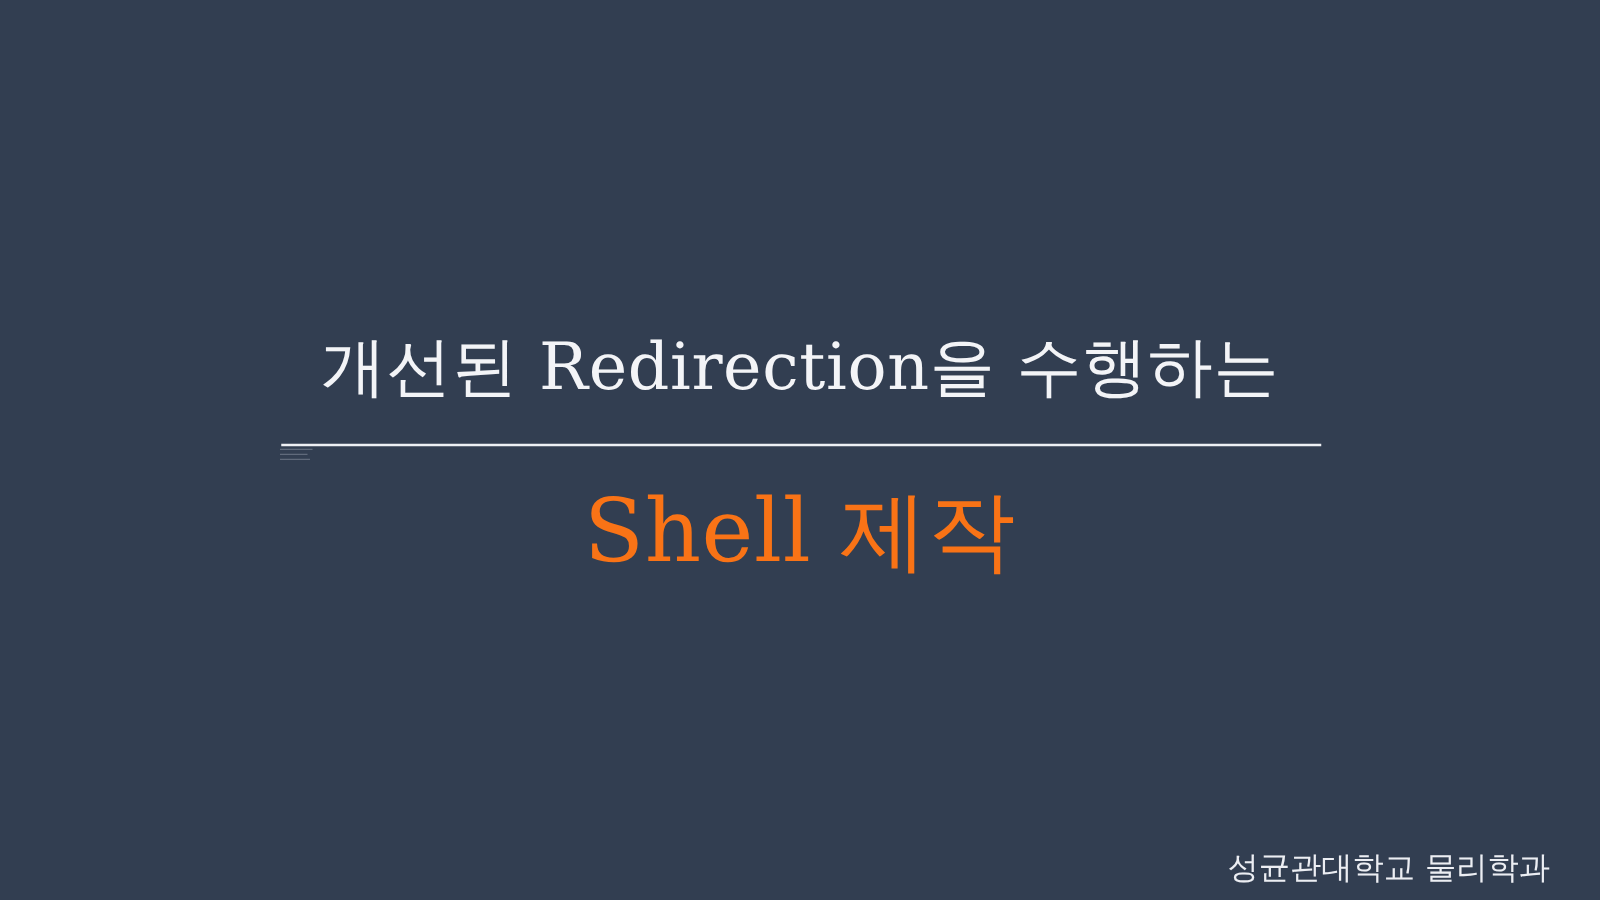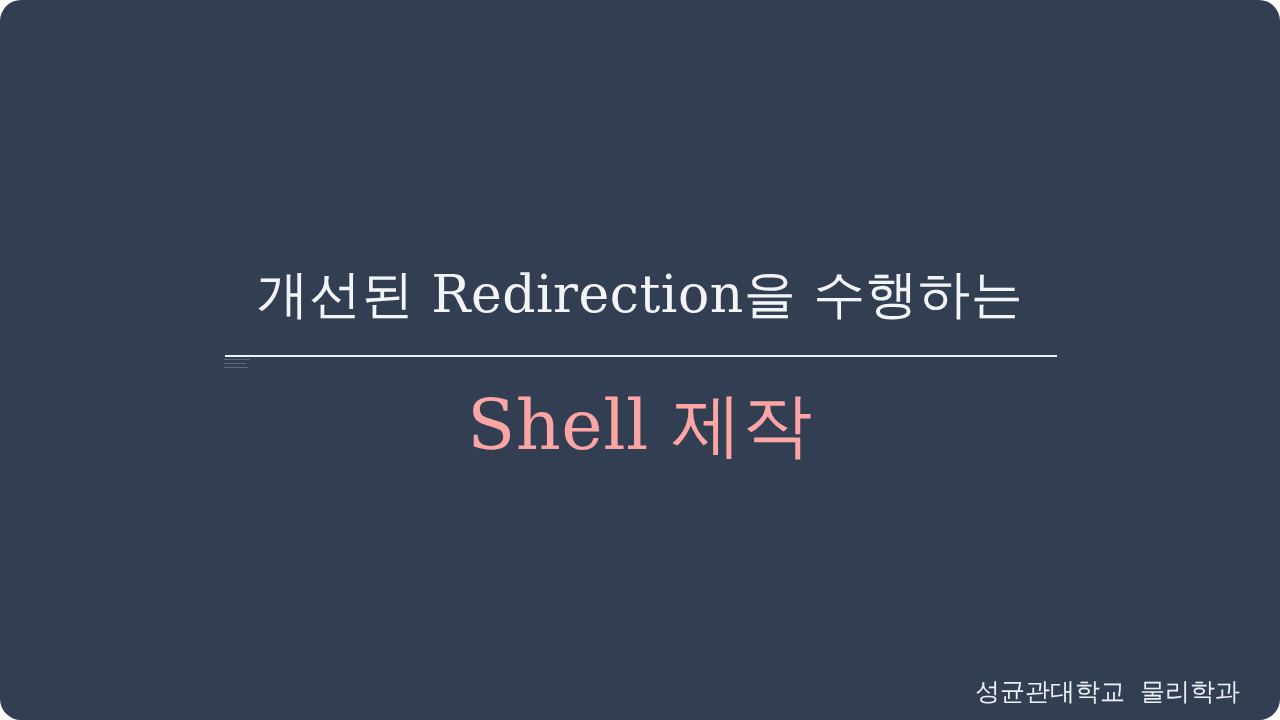--- a/index.html
+++ b/index.html
@@ -15,21 +15,20 @@
     font-family: "DejaVu Serif", "Liberation Serif", serif;
   }
 
   .slide {
     position: relative;
     width: 1280px;
     height: 720px;
     background: #323e51;
     box-sizing: border-box;
     overflow: hidden;
-    border-radius: 21px;
   }
 
   
   .title-block {
     position: absolute;
     left: 0;
     top: 0;
     width: 1280px;
     height: 720px;
     pointer-events: none;
@@ -77,21 +76,21 @@
   .divider-ghost span:nth-child(1) { width: 26px; }
   .divider-ghost span:nth-child(2) { width: 22px; }
   .divider-ghost span:nth-child(3) { width: 24px; }
 
   .title-line-2 {
     position: absolute;
     left: 0;
     top: 382px;
     width: 1280px;
     text-align: center;
-    color: #fca5a5;
+    color: #f97316;
     font-family: "DejaVu Serif", "Liberation Serif", serif;
     font-weight: 400;
     font-size: 70px;
     line-height: 86px;
     letter-spacing: 0.5px;
     white-space: nowrap;
   }
 
   
   .footer-block {
@@ -101,21 +100,20 @@
     text-align: right;
     color: #eceef3;
     font-family: "DejaVu Serif", "Liberation Serif", serif;
     font-size: 25px;
     line-height: 36px;
     white-space: nowrap;
   }
 
   .footer-line {
     display: block;
-    font-family: Liberation Mono, monospace;
   }
 </style>
 </head>
 <body>
 
 <div class="slide">
 
   <div class="title-block">
 
     <div class="title-line-1">개선된 Redirection을 수행하는</div>

